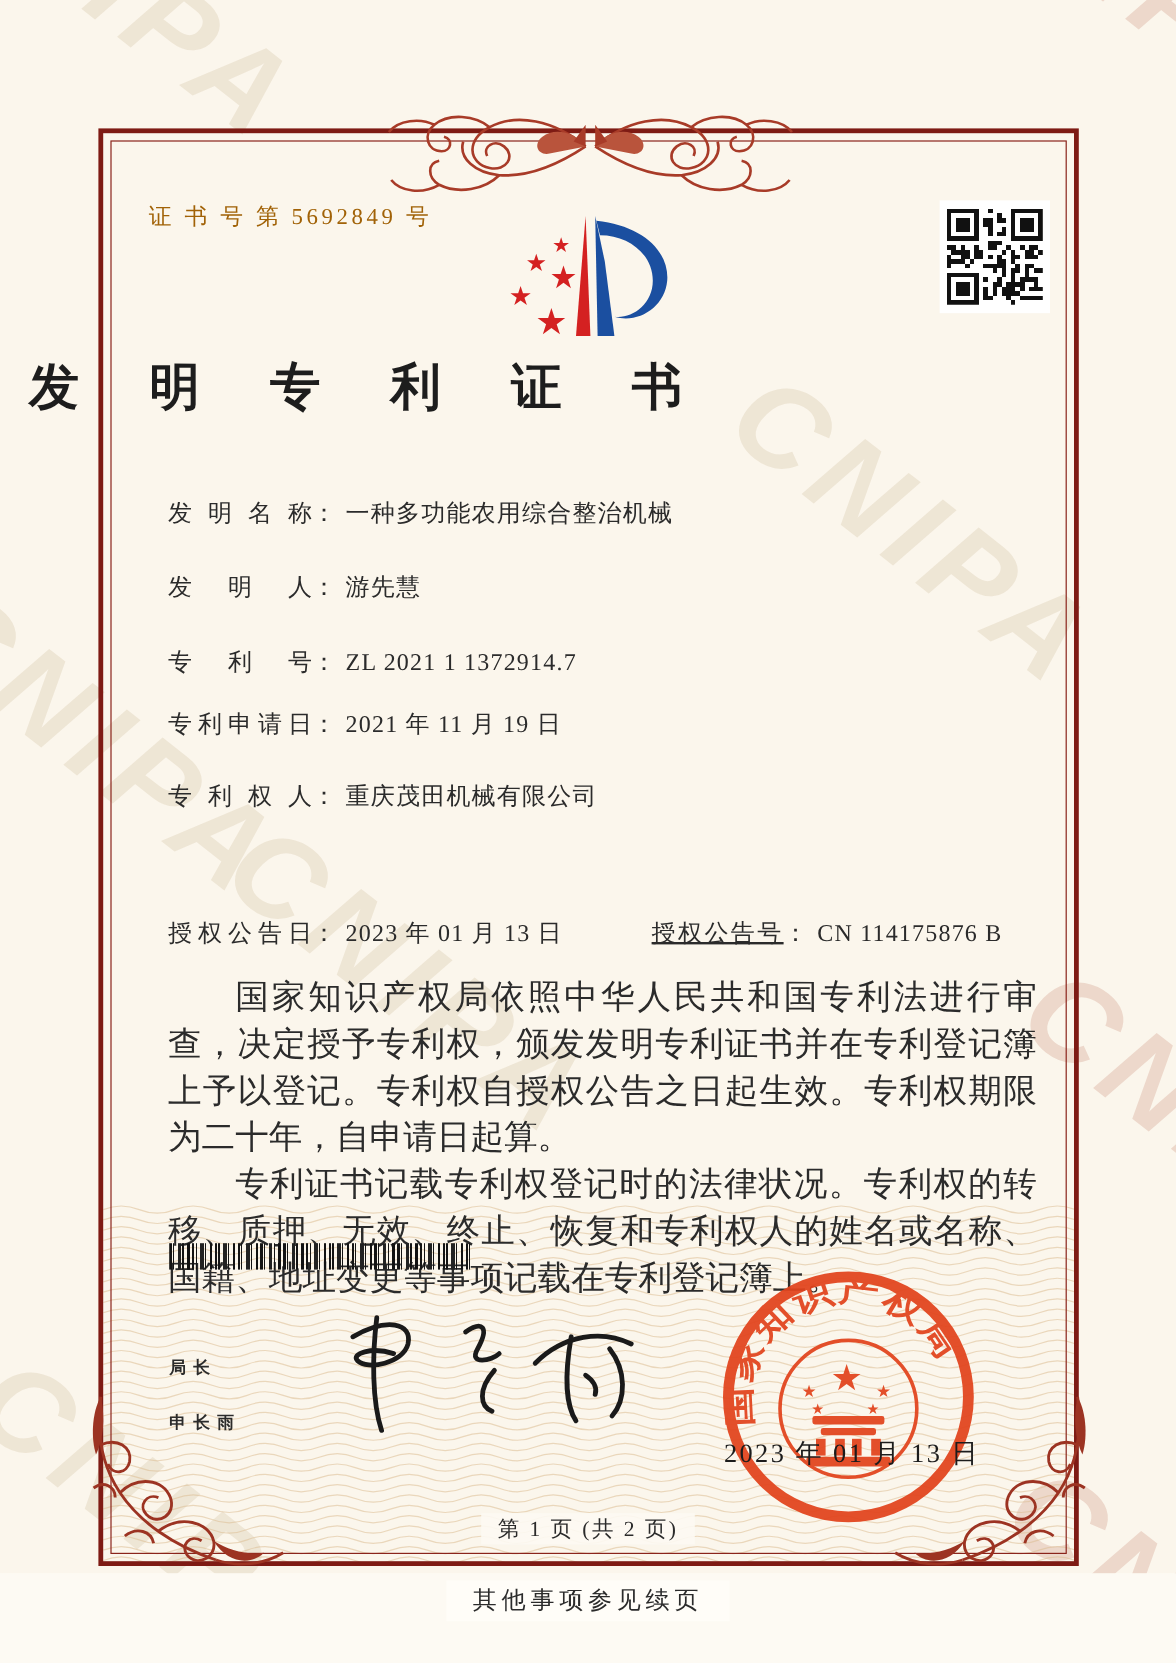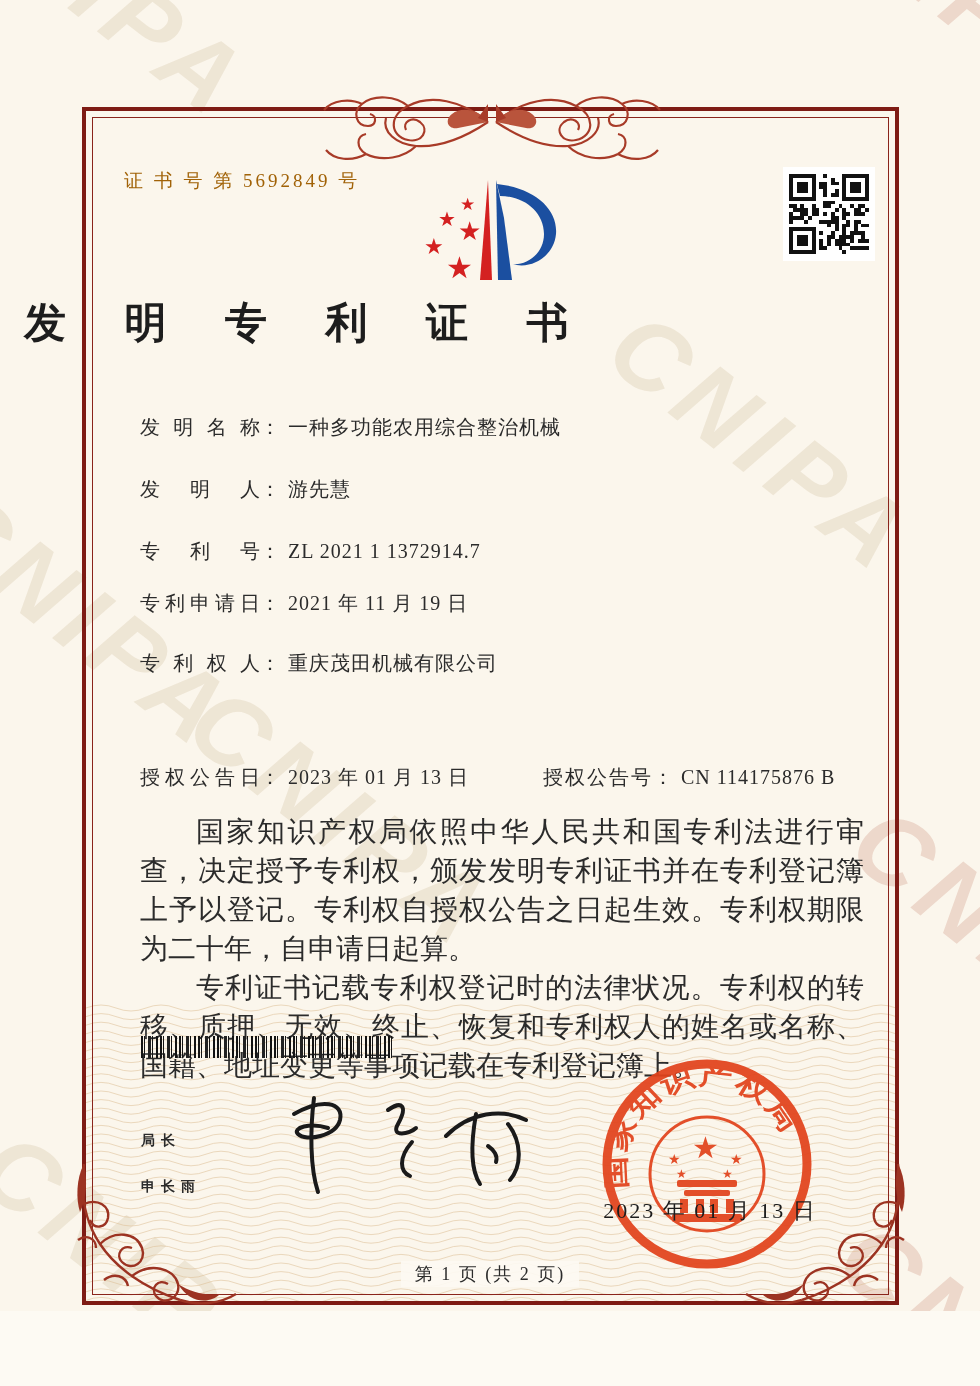--- a/index.html
+++ b/index.html
@@ -44,21 +44,21 @@
     color:#1d1d1d;z-index:6;
   }
   
   .field{position:absolute;left:140px;font-size:20px;z-index:6;white-space:nowrap;}
   .field .lab{
     display:inline-block;width:120px;text-align:justify;text-align-last:justify;
     vertical-align:bottom;
   }
   .field .colon{display:inline-block;margin-right:8px;}
   .field .val{letter-spacing:1px;}
-  .field .lab2{display:inline-block;margin-left:74px;letter-spacing:2px;}
+  .field .lab2{display:inline-block;margin-left:74px;letter-spacing:2px;text-decoration:underline;}
   
   .paras{
     position:absolute;left:140px;top:812px;width:724px;font-size:28px;
     line-height:39px;text-align:justify;z-index:6;
   }
   .paras p{margin:0;text-indent:2em;}
   
   .barcode{
     position:absolute;left:141px;top:1036px;width:252px;height:22px;z-index:6;
     background:
@@ -417,14 +417,17 @@
         <rect x="134" y="147" width="8" height="14"></rect>
         <rect x="80" y="162" width="70" height="8" rx="2"></rect>
       </g>
     </g>
   </svg>
   <div class="seal-date">2023 年 01 月 13 日</div>
 
   <div class="page-num">
     <span>第 1 页 (共 2 页)</span>
   </div>
+  <div class="continuation">
+    <span>其他事项参见续页</span>
+  </div>
 
 </div>
 
 </body></html>

